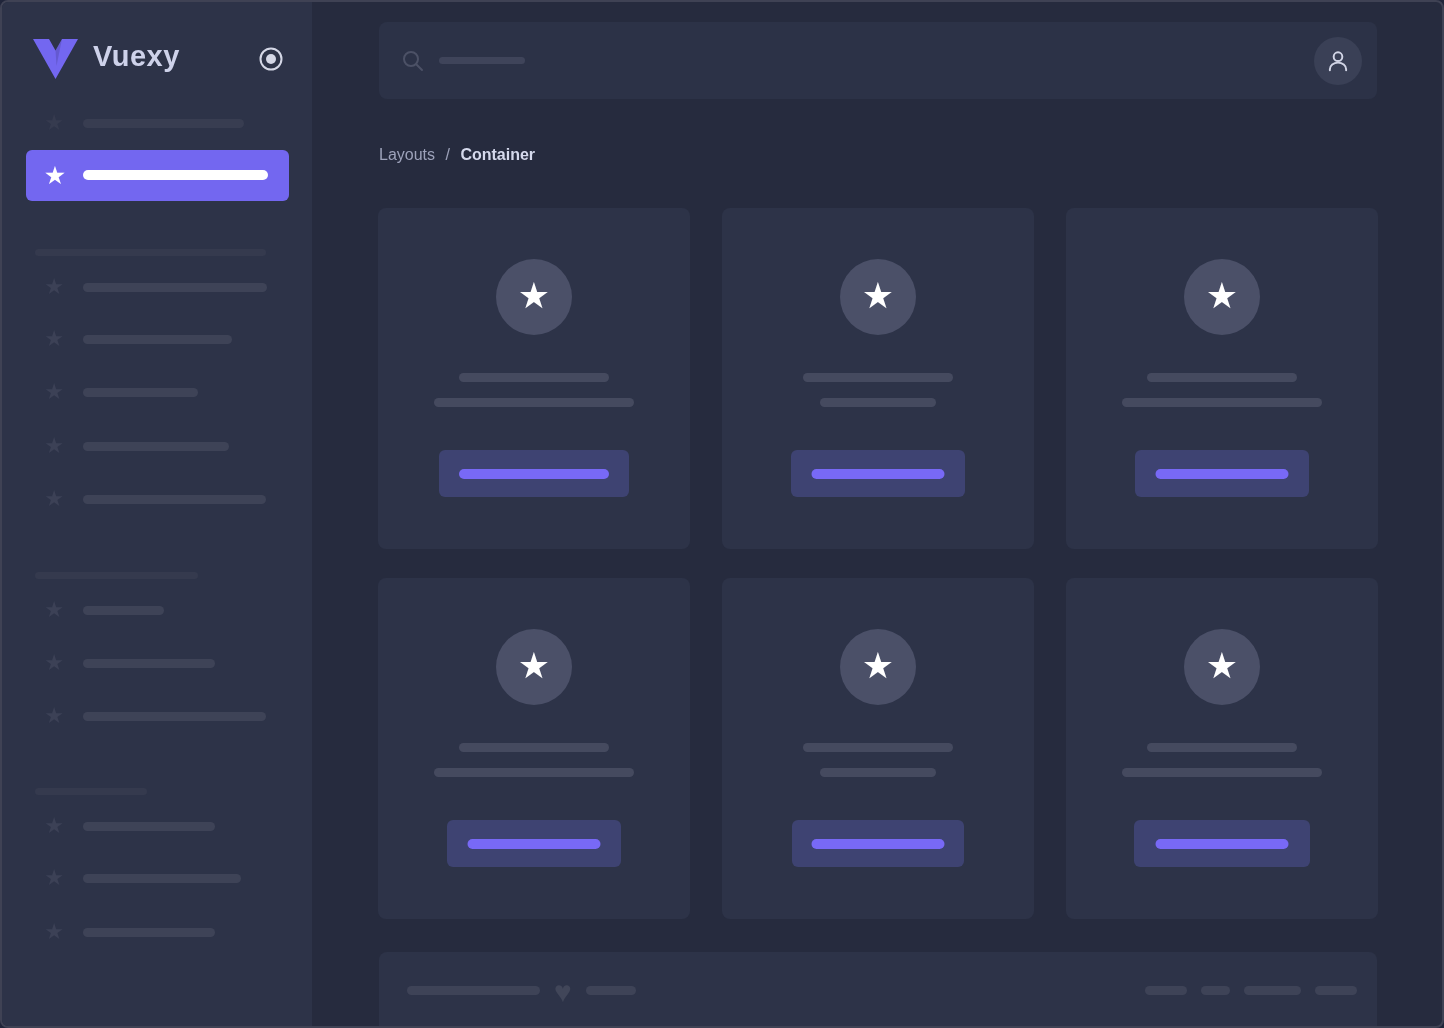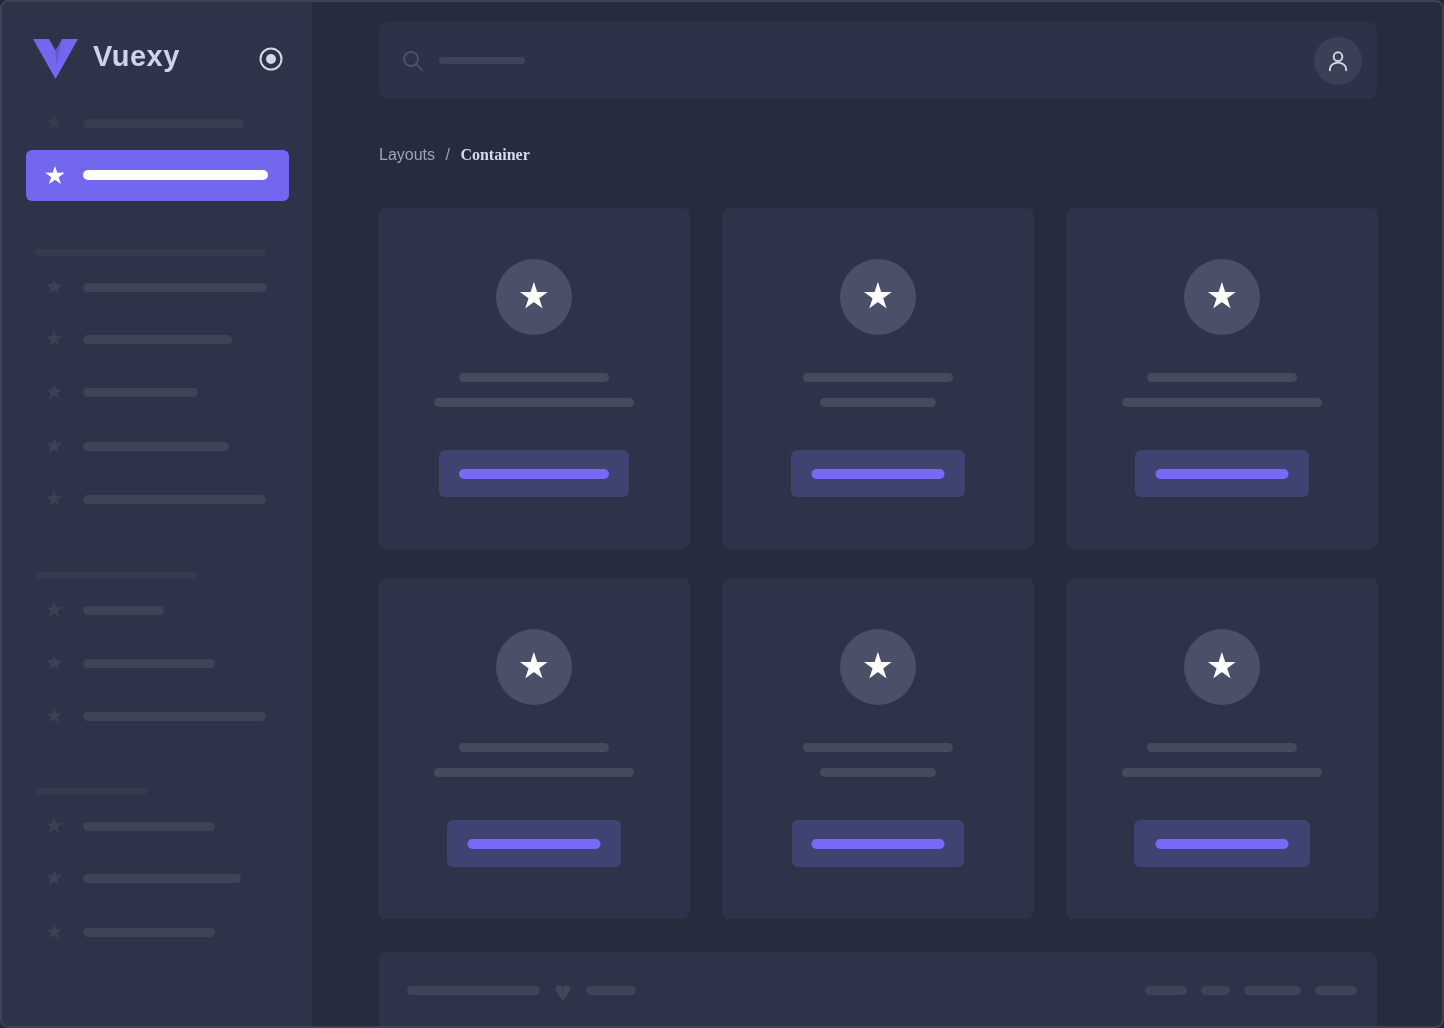--- a/index.html
+++ b/index.html
@@ -32,21 +32,21 @@
                padding:0 15px 0 22px; cursor:text; }
   .search-icon { width:24px; height:24px; flex:0 0 auto; }
   .search-ph { margin-left:14px; height:7px; border-radius:9999px; background:#3f445a; }
   .avatar { margin-left:auto; width:48px; height:48px; border-radius:50%; background:#3a4056;
             display:flex; align-items:center; justify-content:center; cursor:pointer; }
 
   
   .breadcrumb { position:absolute; left:377px; top:144px; font-size:16px; color:#9da2ba; }
   .breadcrumb .link { cursor:pointer; }
   .breadcrumb .sep { margin:0 6px; }
-  .breadcrumb .cur { color:#d5d9ec; font-weight:700;font-family:Liberation Serif, serif; }
+  .breadcrumb .cur { color:#d5d9ec; font-weight:700; }
 
   
   .grid { position:absolute; left:376px; top:206px; display:grid;
           grid-template-columns:repeat(3,312px); gap:29px 32px; }
   .card { position:relative; width:312px; height:341px; background:#2d3348; border-radius:8px; }
   .card > * { position:absolute; left:50%; transform:translateX(-50%); }
   .card .circle { top:51px; width:76px; height:76px; border-radius:50%; background:#4b5068;
                   display:flex; align-items:center; justify-content:center; }
   .card .circle .star { color:#ffffff; font-size:36px; line-height:1; padding-bottom:3px; }
   .card .bar { height:9px; border-radius:9999px; background:#454a5f; }

